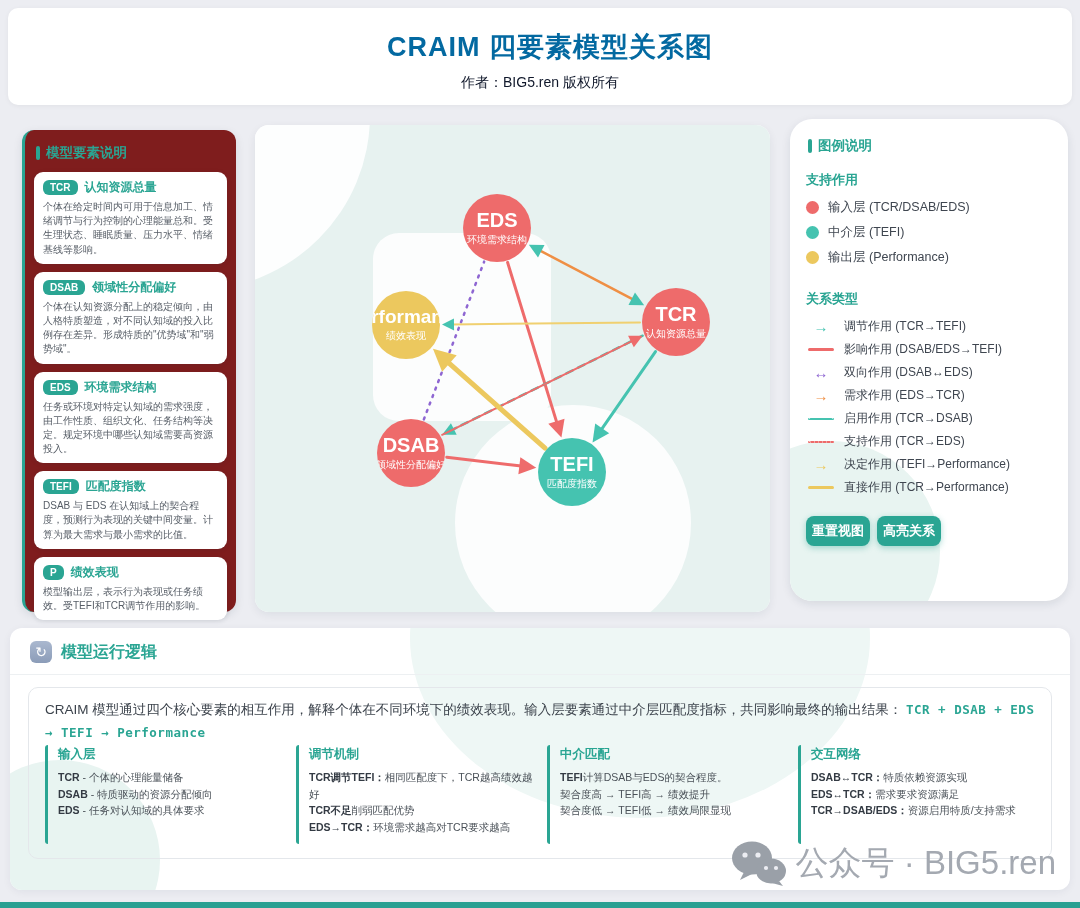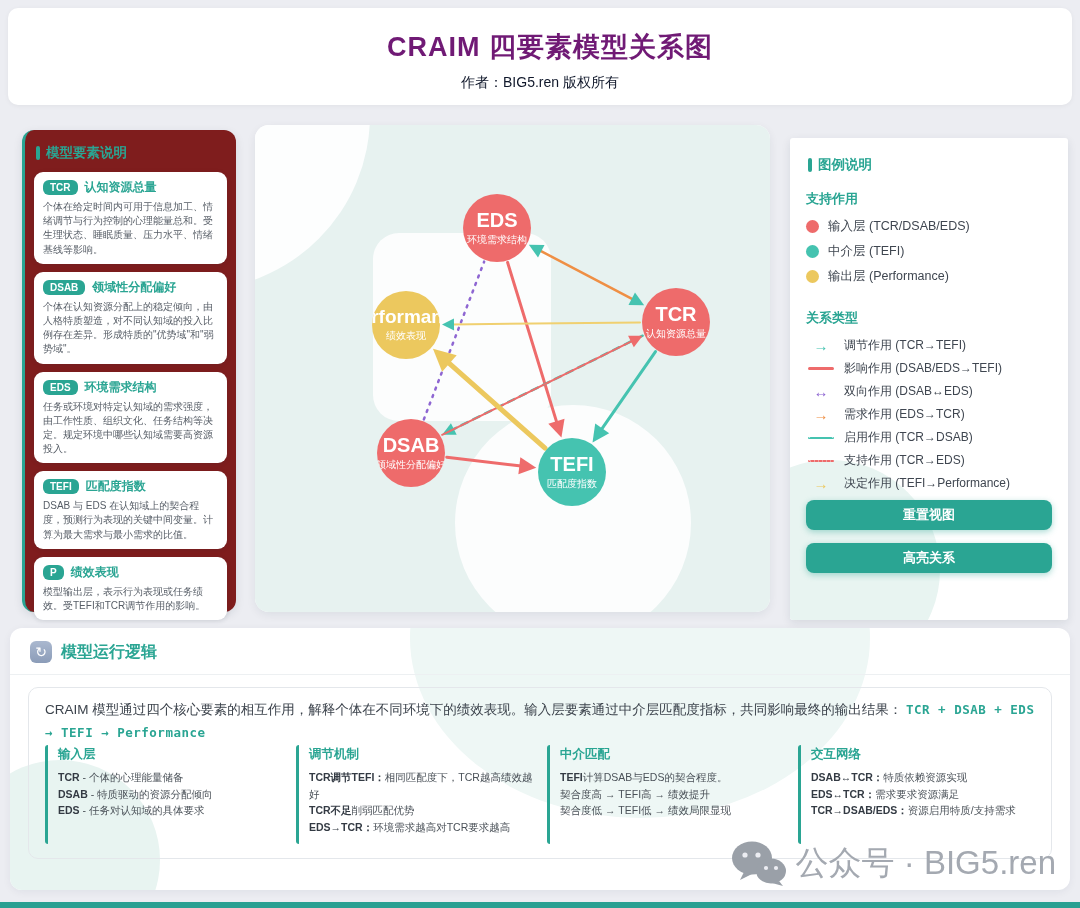--- a/index.html
+++ b/index.html
@@ -5,21 +5,21 @@
   html,body{margin:0;padding:0;}
   body{
     width:1080px;height:908px;position:relative;overflow:hidden;
     background:#ecedf2;
     font-family:"Liberation Sans",sans-serif;
     color:#3f4650;
   }
   
   .header{position:absolute;left:8px;top:8px;width:1064px;height:97px;background:#fff;
     border-radius:10px;box-shadow:0 1px 5px rgba(0,0,0,.05);text-align:center;box-sizing:border-box;}
-  .header .title{margin:0;padding-top:21px;font-size:27px;font-weight:bold;color:#701a75;letter-spacing:1px;padding-left:20px;}
+  .header .title{margin:0;padding-top:21px;font-size:27px;font-weight:bold;color:#0369a1;letter-spacing:1px;padding-left:20px;}
   .header .subtitle{margin-top:9px;font-size:14px;color:#0f172a;}
 
   
   .left-panel{position:absolute;left:22px;top:130px;width:214px;height:482px;background:#7f1d1d;
     border-radius:12px;border-left:3px solid #2aa593;box-shadow:0 3px 10px rgba(20,40,60,.10);
     padding:12px 9px 8px 9px;box-sizing:border-box;}
   .panel-title{display:flex;align-items:center;gap:6px;color:#2aa593;font-weight:bold;font-size:13.5px;margin:2px 0 10px 2px;}
   .bar-icon{width:4px;height:14px;background:#2aa593;border-radius:2px;display:inline-block;}
   .mini-card{background:#fff;border-radius:9px;box-shadow:0 1px 5px rgba(30,40,60,.14);
     padding:7px 9px;margin-bottom:8px;}
@@ -31,33 +31,33 @@
   
   .canvas{position:absolute;left:255px;top:125px;width:515px;height:487px;background:#fff;
     border-radius:14px;box-shadow:0 3px 10px rgba(20,40,60,.07);overflow:hidden;}
   .canvas svg{position:absolute;left:0;top:0;}
   .node{position:absolute;width:68px;height:68px;border-radius:50%;color:#fff;display:flex;
     flex-direction:column;align-items:center;justify-content:center;overflow:hidden;text-align:center;cursor:pointer;}
   .node .lbl{font-weight:bold;font-size:20px;line-height:1.05;white-space:nowrap;}
   .node .sub{font-size:10px;white-space:nowrap;margin-top:2px;}
 
   
-  .right-panel{position:absolute;left:790px;top:138px;width:278px;height:482px;background:#fff;
-    border-radius:3px;box-shadow:0 3px 10px rgba(20,40,60,.10);padding:16px;box-sizing:border-box;overflow:hidden;}
+  .right-panel{position:absolute;left:790px;top:119px;width:278px;height:482px;background:#fff;
+    border-radius:22px;box-shadow:0 3px 10px rgba(20,40,60,.10);padding:16px;box-sizing:border-box;overflow:hidden;}
   .right-panel::after{content:"";position:absolute;left:-70px;bottom:-60px;width:220px;height:220px;
     background:#e8f4f1;border-radius:50%;z-index:0;}
   .right-inner{position:relative;z-index:1;}
   .sub-head{color:#2aa593;font-weight:bold;font-size:13px;margin:16px 0 10px;}
   .legend-item{display:flex;align-items:center;gap:9px;font-size:12.5px;color:#3f4650;margin-bottom:8px;}
   .dot{width:13px;height:13px;border-radius:50%;flex:0 0 auto;}
   .rel-item{display:flex;align-items:center;gap:8px;font-size:12px;color:#3f4650;margin-bottom:6px;}
   .swatch{width:30px;display:flex;justify-content:center;align-items:center;flex:0 0 auto;}
   .swatch .arrow{font-weight:bold;font-size:15px;line-height:1;}
   .swatch .line{width:26px;height:0;border-radius:2px;}
-  .btns{margin-top:8px;display:flex;flex-direction:column;gap:13px;}
+  .btns{margin-top:20px;display:flex;gap:7px;}
   .btn{height:30px;background:#2aa593;color:#fff;font-weight:bold;font-size:13px;border:none;
     border-radius:8px;box-shadow:0 2px 6px rgba(42,165,147,.4);cursor:pointer;font-family:"Liberation Sans",sans-serif;}
 
   
   .bottom-panel{position:absolute;left:10px;top:628px;width:1060px;height:262px;background:#fff;
     border-radius:12px;box-shadow:0 2px 8px rgba(20,40,60,.06);overflow:hidden;box-sizing:border-box;}
   .bottom-panel::before{content:"";position:absolute;left:400px;top:-170px;width:460px;height:360px;
     background:#eef7f5;border-radius:50%;z-index:0;}
   .bottom-panel::after{content:"";position:absolute;left:-50px;bottom:-70px;width:200px;height:200px;
     background:#e8f4f1;border-radius:50%;z-index:0;}
@@ -238,20 +238,26 @@
             <span class="line" style="border-top: 2px dotted rgb(238, 107, 107);"></span>
           </span>
           <span>支持作用 (TCR→EDS)</span>
         </div>
         <div class="rel-item">
           <span class="swatch">
             <span class="arrow" style="color: rgb(236, 200, 94);">→</span>
           </span>
           <span>决定作用 (TEFI→Performance)</span>
         </div>
+        <div class="rel-item">
+          <span class="swatch">
+            <span class="line" style="border-top: 3px solid rgb(236, 200, 94);"></span>
+          </span>
+          <span>直接作用 (TCR→Performance)</span>
+        </div>
       </div>
     <div class="btns" id="legend-btns">
         <button class="btn">重置视图</button>
         <button class="btn">高亮关系</button>
       </div>
   </div>
 </aside>
 
 <section class="bottom-panel">
   <div class="bp-head">

